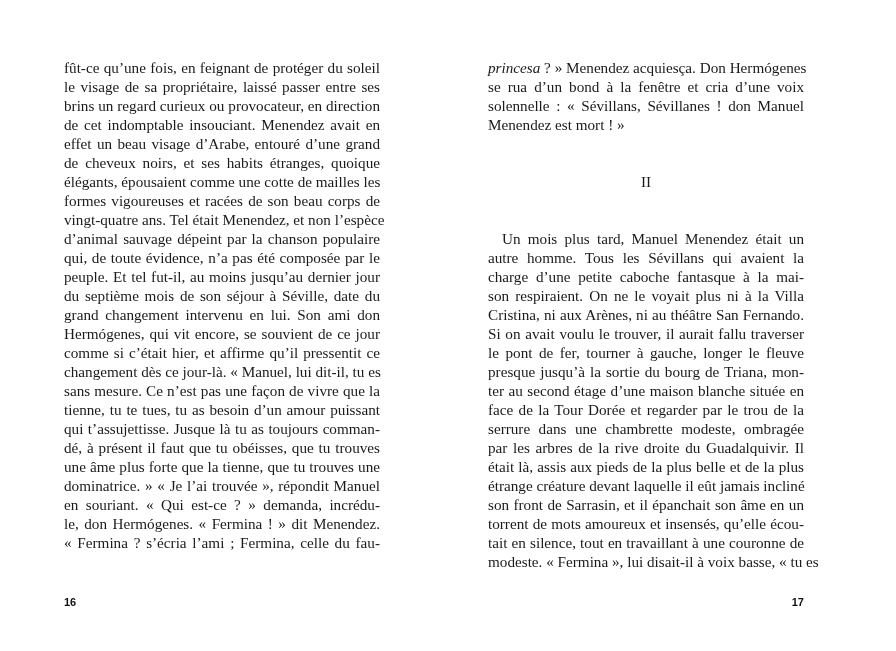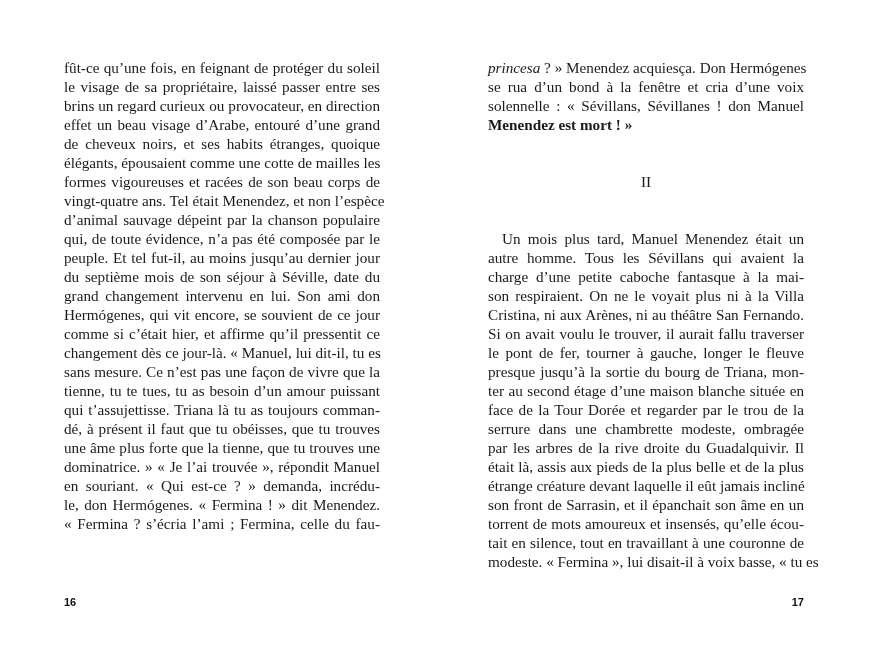--- a/index.html
+++ b/index.html
@@ -5,53 +5,54 @@
   html, body { margin: 0; padding: 0; background: #ffffff; }
   body { width: 896px; height: 651px; position: relative; overflow: hidden;
          font-family: "Liberation Serif", "DejaVu Serif", serif; color: #1a1a1a; }
   .page { position: absolute; top: 0; width: 448px; height: 564px; }
   .page.left { left: 0; }
   .page.right { left: 420px; }
   .text { position: absolute; top: 58px; width: 316px; font-size: 15.2px; line-height: 19px; }
   .page.left .text { left: 64px; }
   .page.right .text { left: 68px; }
   .line { display: block; white-space: nowrap; text-align: justify; text-align-last: justify; height: 19px; }
-  .line.last { text-align-last: left; font-weight: bold; }
+  .line.last { text-align-last: left; }
   .indent { padding-left: 14px; }
   .section-heading { position: absolute; left: 68px; width: 316px; top: 172px; text-align: center; font-size: 15.2px; line-height: 19px; }
   .section-text { top: 229px; font-family: Liberation Serif, serif; }
   .folio { position: absolute; top: 596px; font-family: "Liberation Sans", "DejaVu Sans", sans-serif; font-weight: bold; font-size: 11px; color: #111; }
   .page.left .folio { left: 64px; text-align: center; }
   .page.right .folio { right: 64px; }
   em { font-style: italic; }
 </style>
 </head>
 <body>
 
 <div class="page left">
   <div class="text" id="left-text">
       <span class="line">fût-ce qu’une fois, en feignant de protéger du soleil</span>
       <span class="line">le visage de sa propriétaire, laissé passer entre ses</span>
       <span class="line">brins un regard curieux ou provocateur, en direction</span>
+      <span class="line">de cet indomptable insouciant. Menendez avait en</span>
       <span class="line">effet un beau visage d’Arabe, entouré d’une grand</span>
       <span class="line">de cheveux noirs, et ses habits étranges, quoique</span>
       <span class="line">élégants, épousaient comme une cotte de mailles les</span>
       <span class="line">formes vigoureuses et racées de son beau corps de</span>
       <span class="line">vingt-quatre ans. Tel était Menendez, et non l’espèce</span>
       <span class="line">d’animal sauvage dépeint par la chanson populaire</span>
       <span class="line">qui, de toute évidence, n’a pas été composée par le</span>
       <span class="line">peuple. Et tel fut-il, au moins jusqu’au dernier jour</span>
       <span class="line">du septième mois de son séjour à Séville, date du</span>
       <span class="line">grand changement intervenu en lui. Son ami don</span>
       <span class="line">Hermógenes, qui vit encore, se souvient de ce jour</span>
       <span class="line">comme si c’était hier, et affirme qu’il pressentit ce</span>
       <span class="line">changement dès ce jour-là. « Manuel, lui dit-il, tu es</span>
       <span class="line">sans mesure. Ce n’est pas une façon de vivre que la</span>
       <span class="line">tienne, tu te tues, tu as besoin d’un amour puissant</span>
-      <span class="line">qui t’assujettisse. Triana là tu as toujours comman-</span>
+      <span class="line">qui t’assujettisse. Jusque là tu as toujours comman-</span>
       <span class="line">dé, à présent il faut que tu obéisses, que tu trouves</span>
       <span class="line">une âme plus forte que la tienne, que tu trouves une</span>
       <span class="line">dominatrice. » « Je l’ai trouvée », répondit Manuel</span>
       <span class="line">en souriant. « Qui est-ce ? » demanda, incrédu-</span>
       <span class="line">le, don Hermógenes. « Fermina ! » dit Menendez.</span>
       <span class="line">« Fermina ? s’écria l’ami ; Fermina, celle du fau-</span>
     </div>
   <div class="folio">16</div>
 </div>
 

